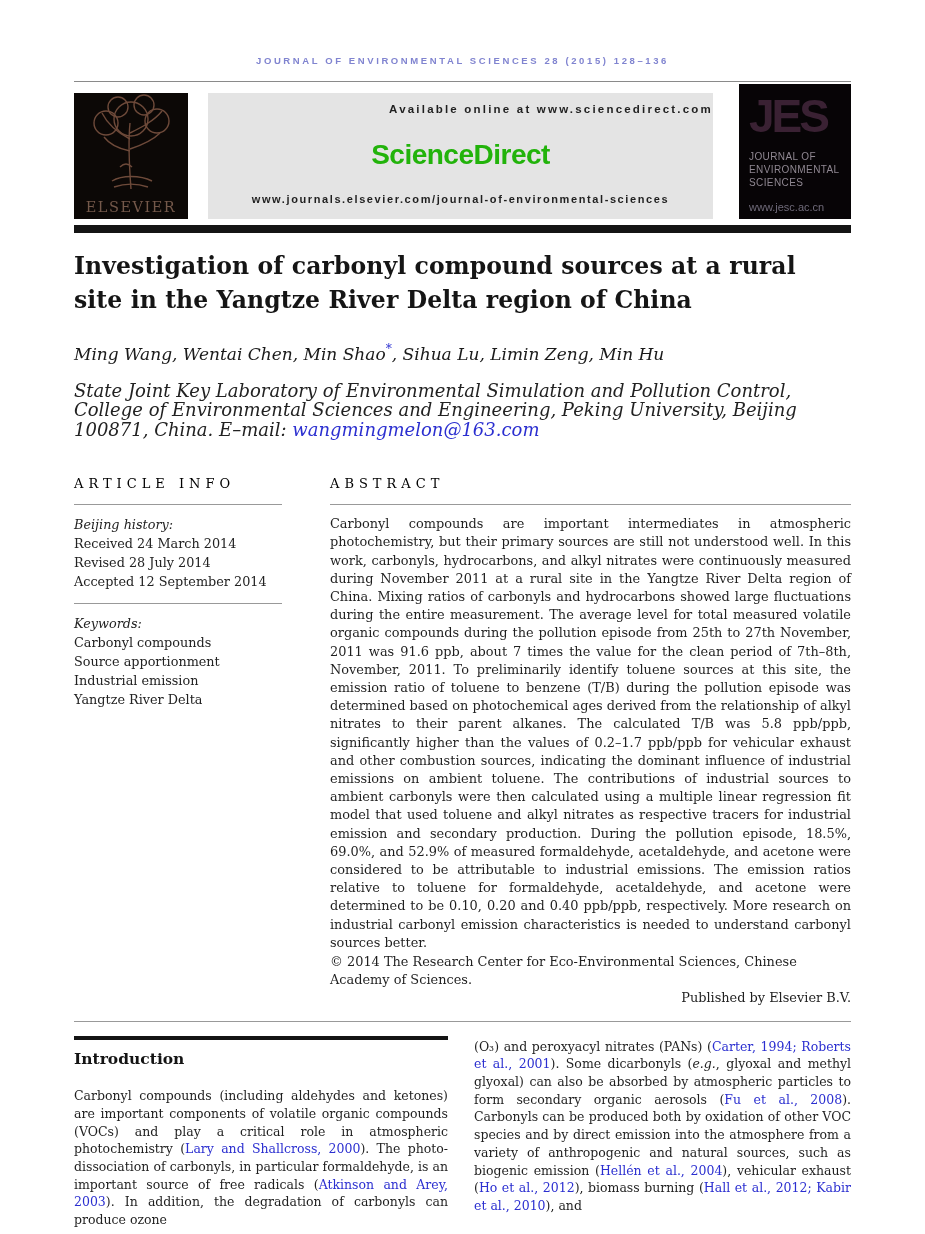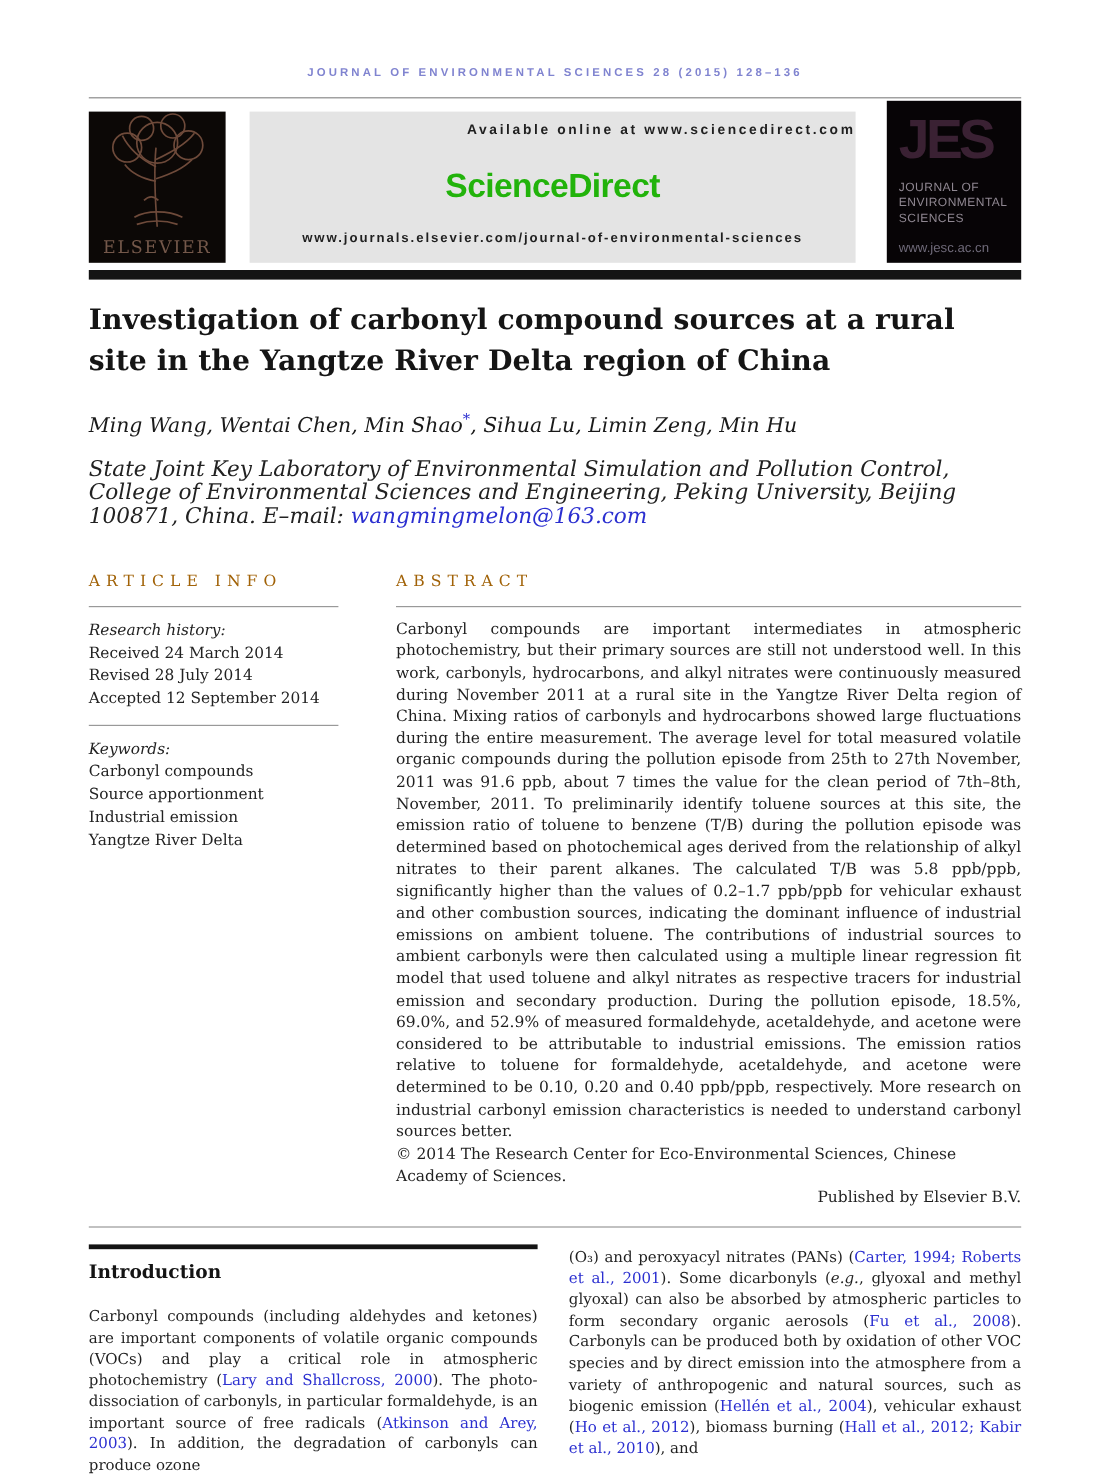--- a/index.html
+++ b/index.html
@@ -71,21 +71,21 @@
   .authors { width:777px; margin:25px auto 0; font-size:17px; font-style:italic; color:#1a1a1a; }
   .affiliation {
     width:777px; margin:17px auto 0;
     font-size:18px; font-style:italic; line-height:19.5px; color:#222;
   }
 
   
   .info-abstract { width:777px; margin:37px auto 0; display:flex; }
   .info-col { width:208px; flex:0 0 208px; }
   .abstract-col { margin-left:48px; flex:1; }
-  .section-heading { font-size:13px; letter-spacing:5px; color:#a16207; }
+  .section-heading { font-size:13px; letter-spacing:5px; color:#000000; }
   .heading-rule { border:0; border-top:1px solid #999; margin:13px 0 10px; }
   .info-label { font-size:12.8px; font-style:italic; line-height:19px; color:#222; }
   .info-list .list-line { font-size:12.8px; line-height:19px; color:#222; }
   .info-divider { border:0; border-top:1px solid #999; margin:12px 0 10px; }
   .abstract-body {
     font-size:12.9px; line-height:18.2px; text-align:justify; color:#1f1f1f;
   }
   .abstract-copyright { font-size:12.9px; line-height:18.2px; color:#1f1f1f; margin-top:1px; }
   .abstract-published { font-size:12.9px; line-height:18.2px; text-align:right; color:#1f1f1f; }
   .section-bottom-rule { width:777px; margin:13px auto 0; border:0; border-top:1px solid #999; }
@@ -163,21 +163,21 @@
 
   <div class="authors"><span>Ming Wang, Wentai Chen, Min Shao</span><span class="link sup">*</span><span>, Sihua Lu, Limin Zeng, Min Hu</span></div>
 
   <div class="affiliation"><span>State Joint Key Laboratory of Environmental Simulation and Pollution Control, College of Environmental Sciences and Engineering, Peking University, Beijing 100871, China. E–mail: </span><span class="link">wangmingmelon@163.com</span></div>
 
   <div class="info-abstract">
 
     <div class="info-col">
       <div class="section-heading">ARTICLE INFO</div>
       <hr class="heading-rule">
-      <div class="info-label">Research history:</div>
+      <div class="info-label">Beijing history:</div>
       <div class="info-list">
           <div class="list-line">Received 24 March 2014</div>
           <div class="list-line">Revised 28 July 2014</div>
           <div class="list-line">Accepted 12 September 2014</div>
         </div>
       <hr class="info-divider">
       <div class="info-label">Keywords:</div>
       <div class="info-list">
           <div class="list-line">Carbonyl compounds</div>
           <div class="list-line">Source apportionment</div>

